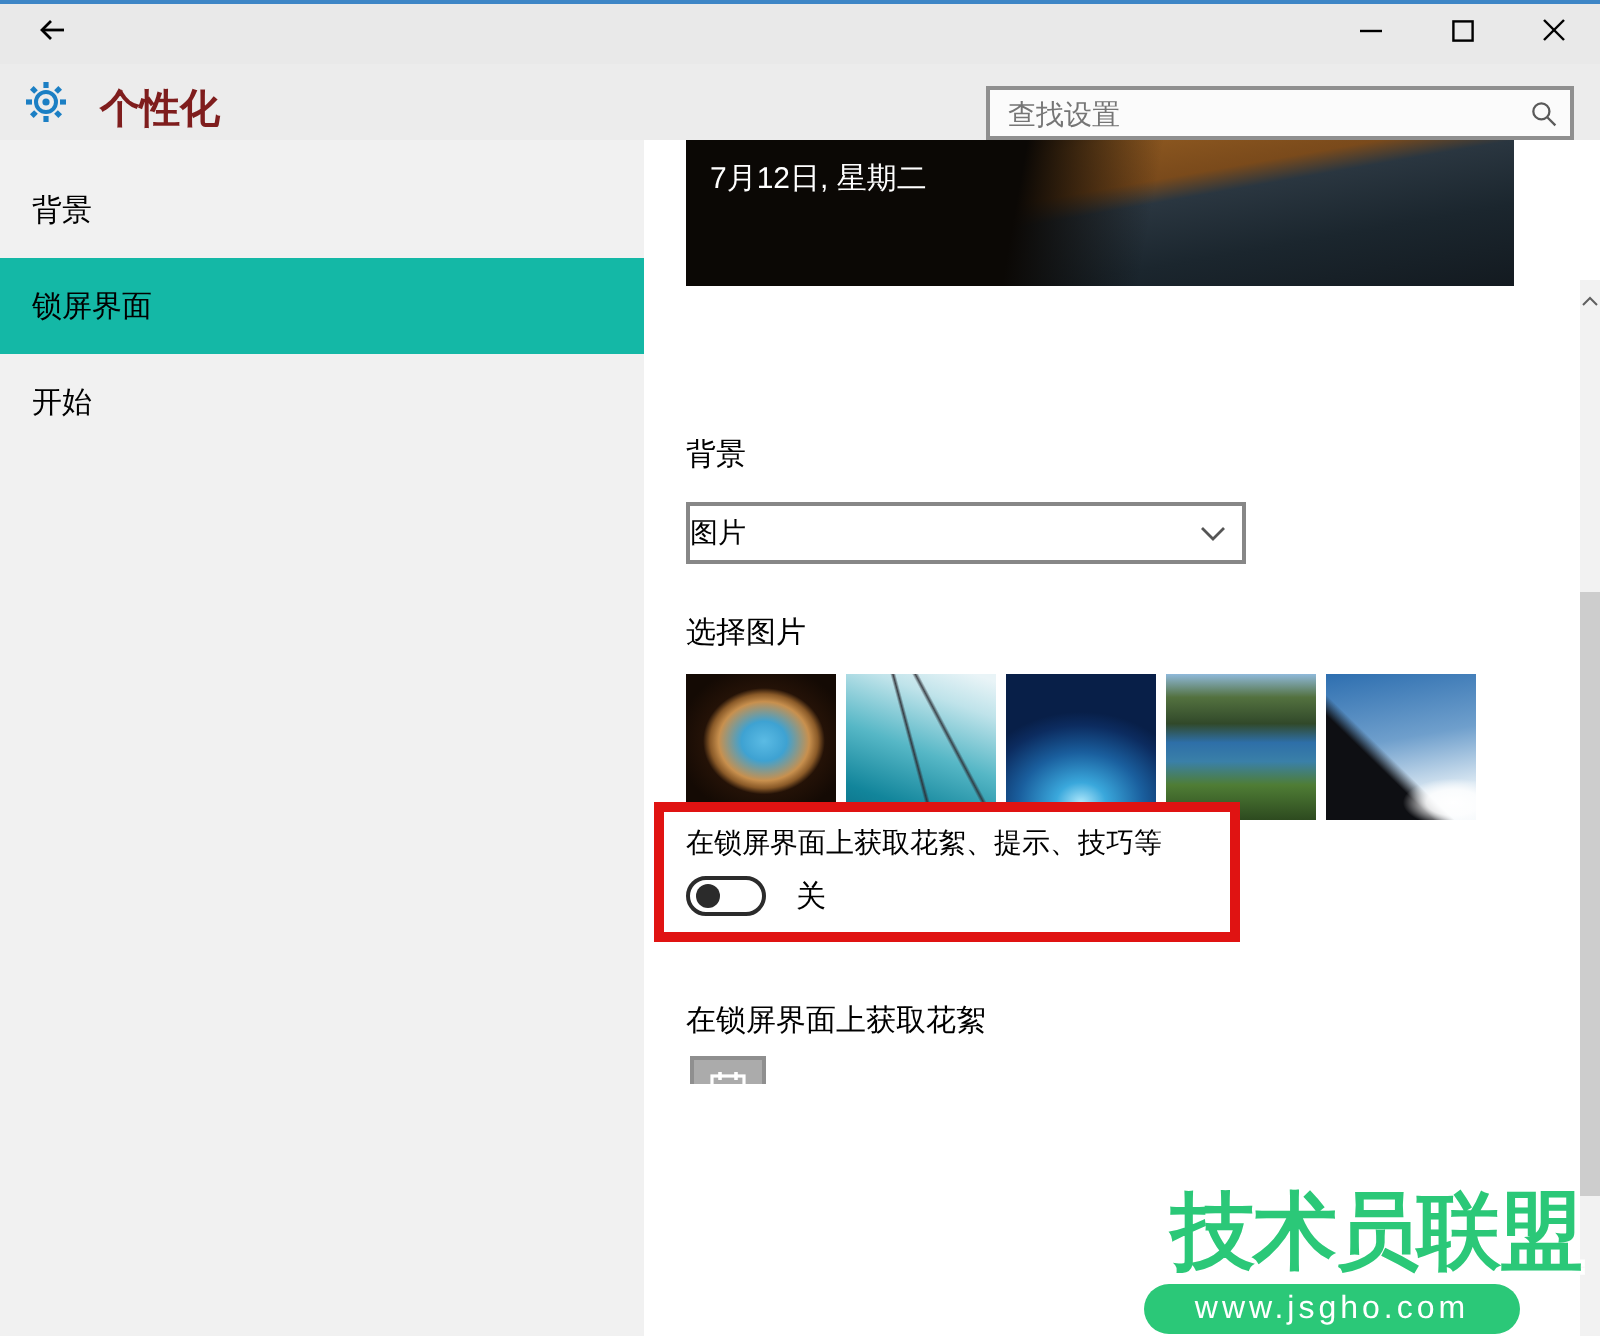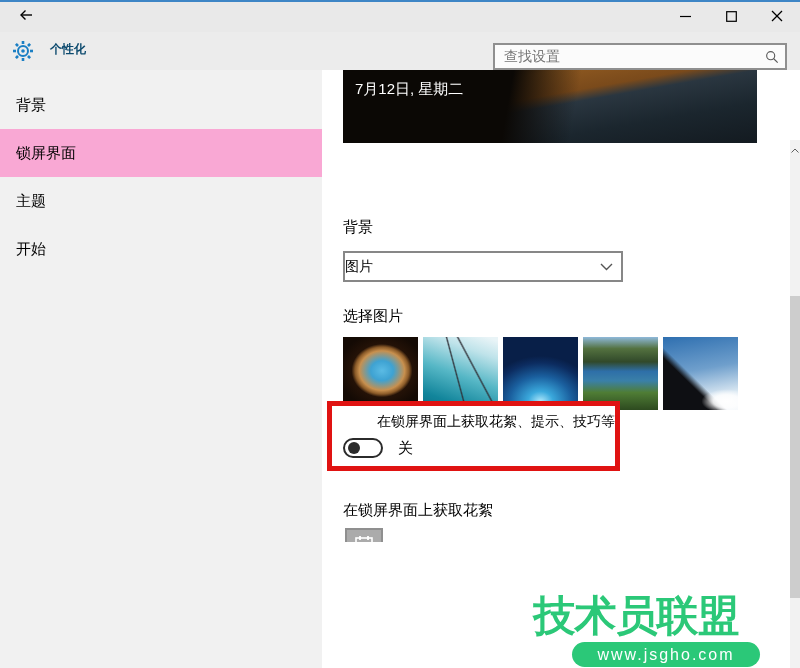--- a/index.html
+++ b/index.html
@@ -10,31 +10,31 @@
   }
   
   .topline { position:absolute; left:0; top:0; width:800px; height:2px; background:#3e86c6; }
   .titlebar { position:absolute; left:0; top:2px; width:800px; height:30px; background:#e9e9e9; }
   .back-btn { position:absolute; left:12px; top:2px; width:28px; height:26px; display:flex; align-items:center; justify-content:center; }
   .win-title { position:absolute; left:64px; top:7px; font-size:13px; color:#000;margin-top:23px; }
   .win-controls { position:absolute; right:0; top:0; height:30px; display:flex; }
   .win-btn { width:46px; height:30px; display:flex; align-items:center; justify-content:center; }
   .header { position:absolute; left:0; top:32px; width:800px; height:38px; background:#ececec; }
   .gear { position:absolute; left:11px; top:7px; }
-  .app-title { position:absolute; left:50px; top:9px; font-size:12px; font-weight:bold; color:#0c4a6e; }
+  .app-title { position:absolute; left:50px; top:9px; font-size:20px; font-weight:bold; color:#7f1d1d; }
   .searchbox { position:absolute; left:493px; top:11px; width:294px; height:27px; background:#fbfbfb;
     border:2px solid #8f8f8f; display:flex; align-items:center; }
   .searchbox input { flex:1; border:none; outline:none; background:transparent; font-size:14px;
-    color:#444; padding:0 4px 0 9px; font-family:Liberation Mono, monospace; }
+    color:#444; padding:0 4px 0 9px; font-family:Liberation Sans, sans-serif; }
   .searchbox .mag { width:26px; display:flex; justify-content:center; align-items:center; }
   
   .main { position:absolute; left:0; top:70px; width:800px; height:598px; background:#fff; }
   .sidebar { position:absolute; left:0; top:0; width:322px; height:598px; background:#f1f1f1; padding-top:11px; }
   .side-item { height:48px; display:flex; align-items:center; padding-left:16px; font-size:15px; color:#000; cursor:pointer; }
-  .side-item.selected { background:#f9a8d4;font-family:Liberation Serif, serif; }
+  .side-item.selected { background:#14b8a6;font-family:Liberation Serif, serif; }
   .content { position:absolute; left:322px; top:0; width:468px; height:472px; background:#fff; overflow:hidden; }
   
   .preview { position:absolute; left:21px; top:0; width:414px; height:73px;
     background:
       linear-gradient(100deg, #0b0805 0%, #0b0805 40%, rgba(11,8,5,0) 56%),
       linear-gradient(170deg, #6e4117 0%, #8d5820 26%, #7a4a1b 42%, #2a3640 50%, #1b262e 72%, #131a20 100%);
   }
   .preview-date { position:absolute; left:12px; top:10px; color:#fff; font-size:15px; }
   .sec-label { position:absolute; left:21px; font-size:15px; color:#000; }
   
@@ -53,38 +53,38 @@
   .th3 { background: radial-gradient(ellipse 75% 62% at 50% 88%, #aee7fb 0%, #3aa8dc 22%, #1a5f9e 55%, #0c2c60 85%, #081f48 100%); }
   .th4 { background: linear-gradient(to bottom, #8fb9da 0%, #53713f 16%, #31492a 34%, #2e6fa8 47%, #3a80a8 60%, #4f7d35 76%, #2d4a1f 100%); }
   .th5 { background:
       radial-gradient(ellipse 45% 22% at 85% 88%, #ffffff 0%, rgba(255,255,255,.85) 40%, transparent 75%),
       linear-gradient(to top right, #0e0f13 36%, transparent 43%),
       linear-gradient(170deg, #2e6fb0 0%, #6f9fcc 45%, #d9e7f2 78%, #f4f8fb 100%); }
   
   .browse-btn { position:absolute; left:21px; top:354px; width:90px; height:30px; background:#cecece;
     border:1px solid #bdbdbd; font-size:15px; color:#000; display:flex; align-items:center; justify-content:center; cursor:pointer; }
   
-  .redbox { position:absolute; left:5px; top:331px; width:293px; height:70px; border:5px solid #e01312; background:#fff; padding:7px 0 13px 11px;text-align:right; }
+  .redbox { position:absolute; left:5px; top:331px; width:293px; height:70px; border:5px solid #e01312; background:#fff; padding:7px 0 13px 11px; }
   .redbox .caption { font-size:14px; color:#000; white-space:nowrap; }
   .toggle-row { display:flex; align-items:center; margin-top:7px; }
   .toggle { position:relative; width:40px; height:20px; border:2px solid #2b2b2b; border-radius:11px; background:#fff; cursor:pointer; }
   .toggle .knob { position:absolute; left:3px; top:2px; width:12px; height:12px; border-radius:50%; background:#2b2b2b; }
   .toggle-label { margin-left:15px; font-size:15px; color:#000; }
   
   .tile { background:#a9a9a9; display:flex; align-items:center; justify-content:center; cursor:pointer; }
   .detail-tile { position:absolute; left:23px; top:458px; width:38px; height:38px; border:2px solid #8f8f8f; background:#ababab; }
   .quick-tiles { position:absolute; left:21px; top:562px; display:flex; gap:10px; }
   .quick-tiles .tile { width:42px; height:42px; }
   .tile.add-light { background:#e9e9e9; border:2px solid #b3b3b3; }
   
   .scrollbar { position:absolute; right:0; top:70px; width:10px; height:598px; background:#f2f2f2; }
   .scroll-up { position:absolute; top:8px; left:0; width:10px; display:flex; justify-content:center; }
   .scroll-thumb { position:absolute; top:156px; left:0; width:10px; height:302px; background:#cdcdcd; }
   
-  .wm-title { position:absolute; left:528px; top:588px; width:216px; text-align:center; font-size:42px; font-weight:900;
+  .wm-title { position:absolute; left:580px; top:588px; width:216px; text-align:center; font-size:42px; font-weight:900;
     color:#2bc878; letter-spacing:-1px; z-index:50; white-space:nowrap;
     text-shadow:-2px -2px 0 #fff, 2px -2px 0 #fff, -2px 2px 0 #fff, 2px 2px 0 #fff; }
   .wm-pill { position:absolute; left:572px; top:642px; width:188px; height:25px; border-radius:13px; background:#2bc878;
     color:#fff; font-size:16px; font-weight:normal; letter-spacing:2px; display:flex; align-items:center; justify-content:center; z-index:51; }
 </style>
 </head>
 <body>
 
 <div class="topline"></div>
 <div class="titlebar">
@@ -153,23 +153,20 @@
 <div class="main">
 
   <div class="sidebar">
     <div class="side-item">
         <span>背景</span>
       </div>
     <div class="side-item selected">
         <span>锁屏界面</span>
       </div>
     <div class="side-item">
-        <span>主题</span>
-      </div>
-    <div class="side-item">
         <span>开始</span>
       </div>
   </div>
 
   <div class="content">
     <div class="preview">
       <span class="preview-date">7月12日, 星期二</span>
     </div>
 
     <span class="sec-label" style="top:148px">背景</span>

